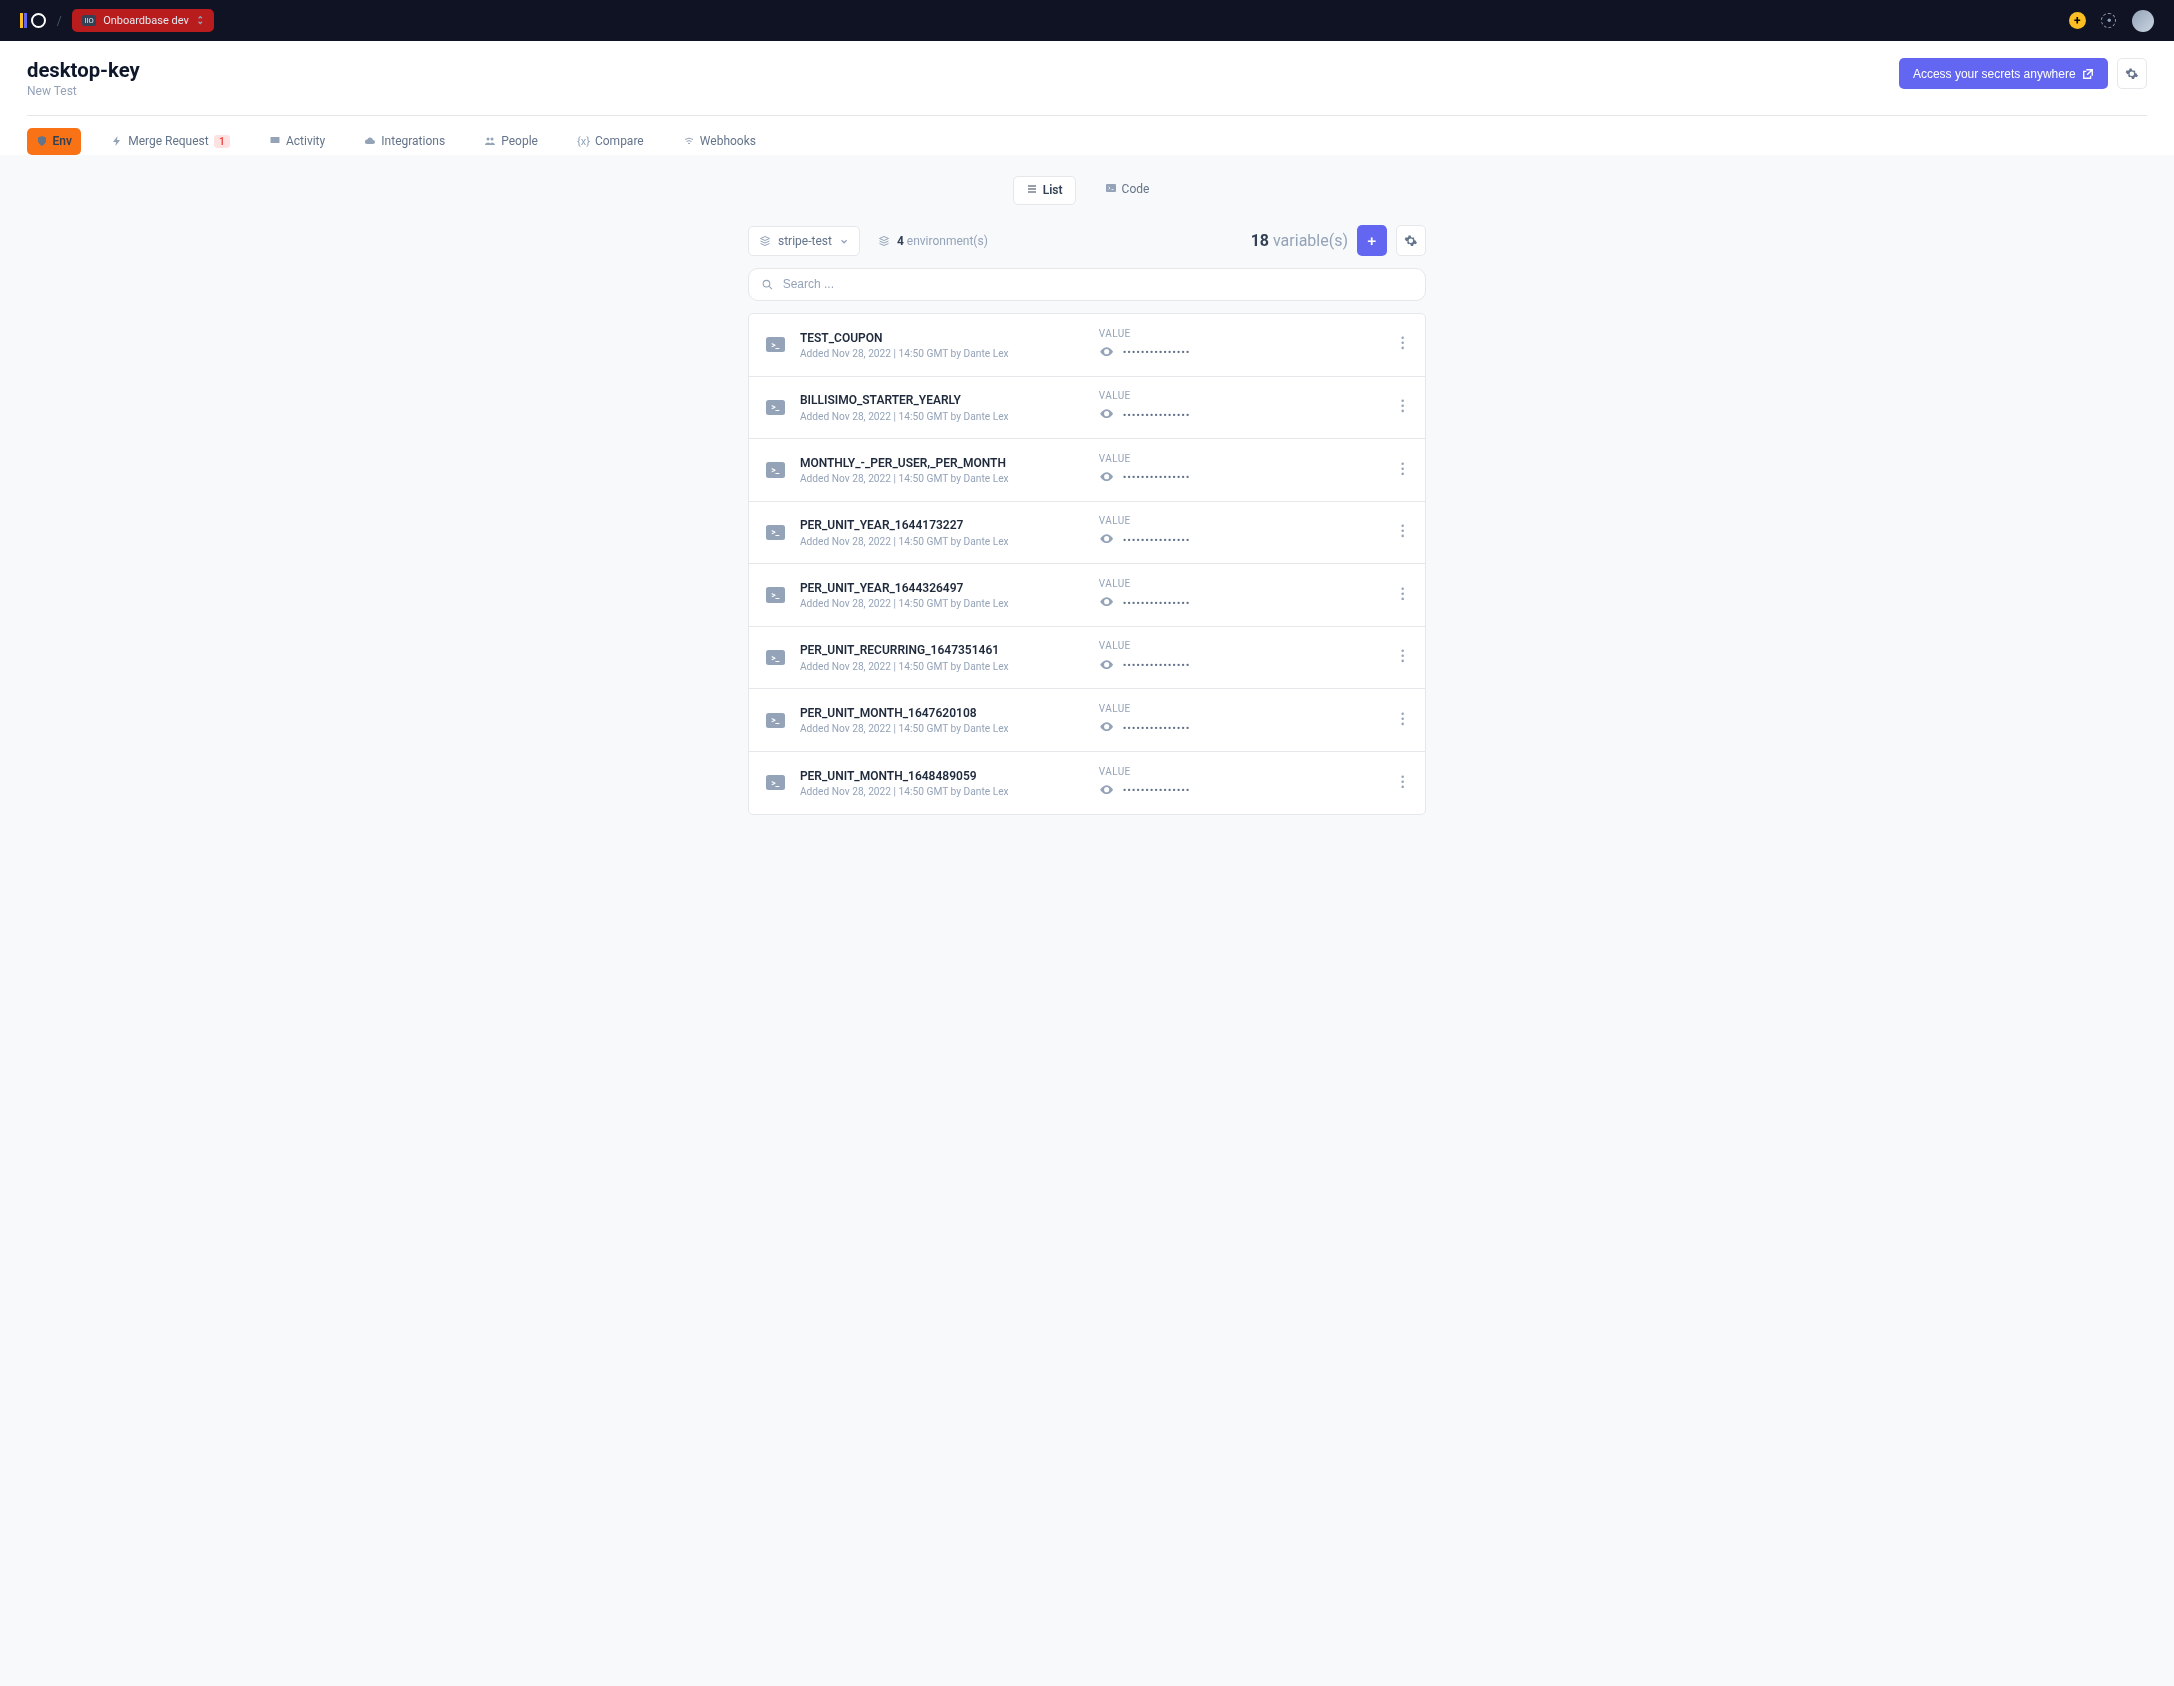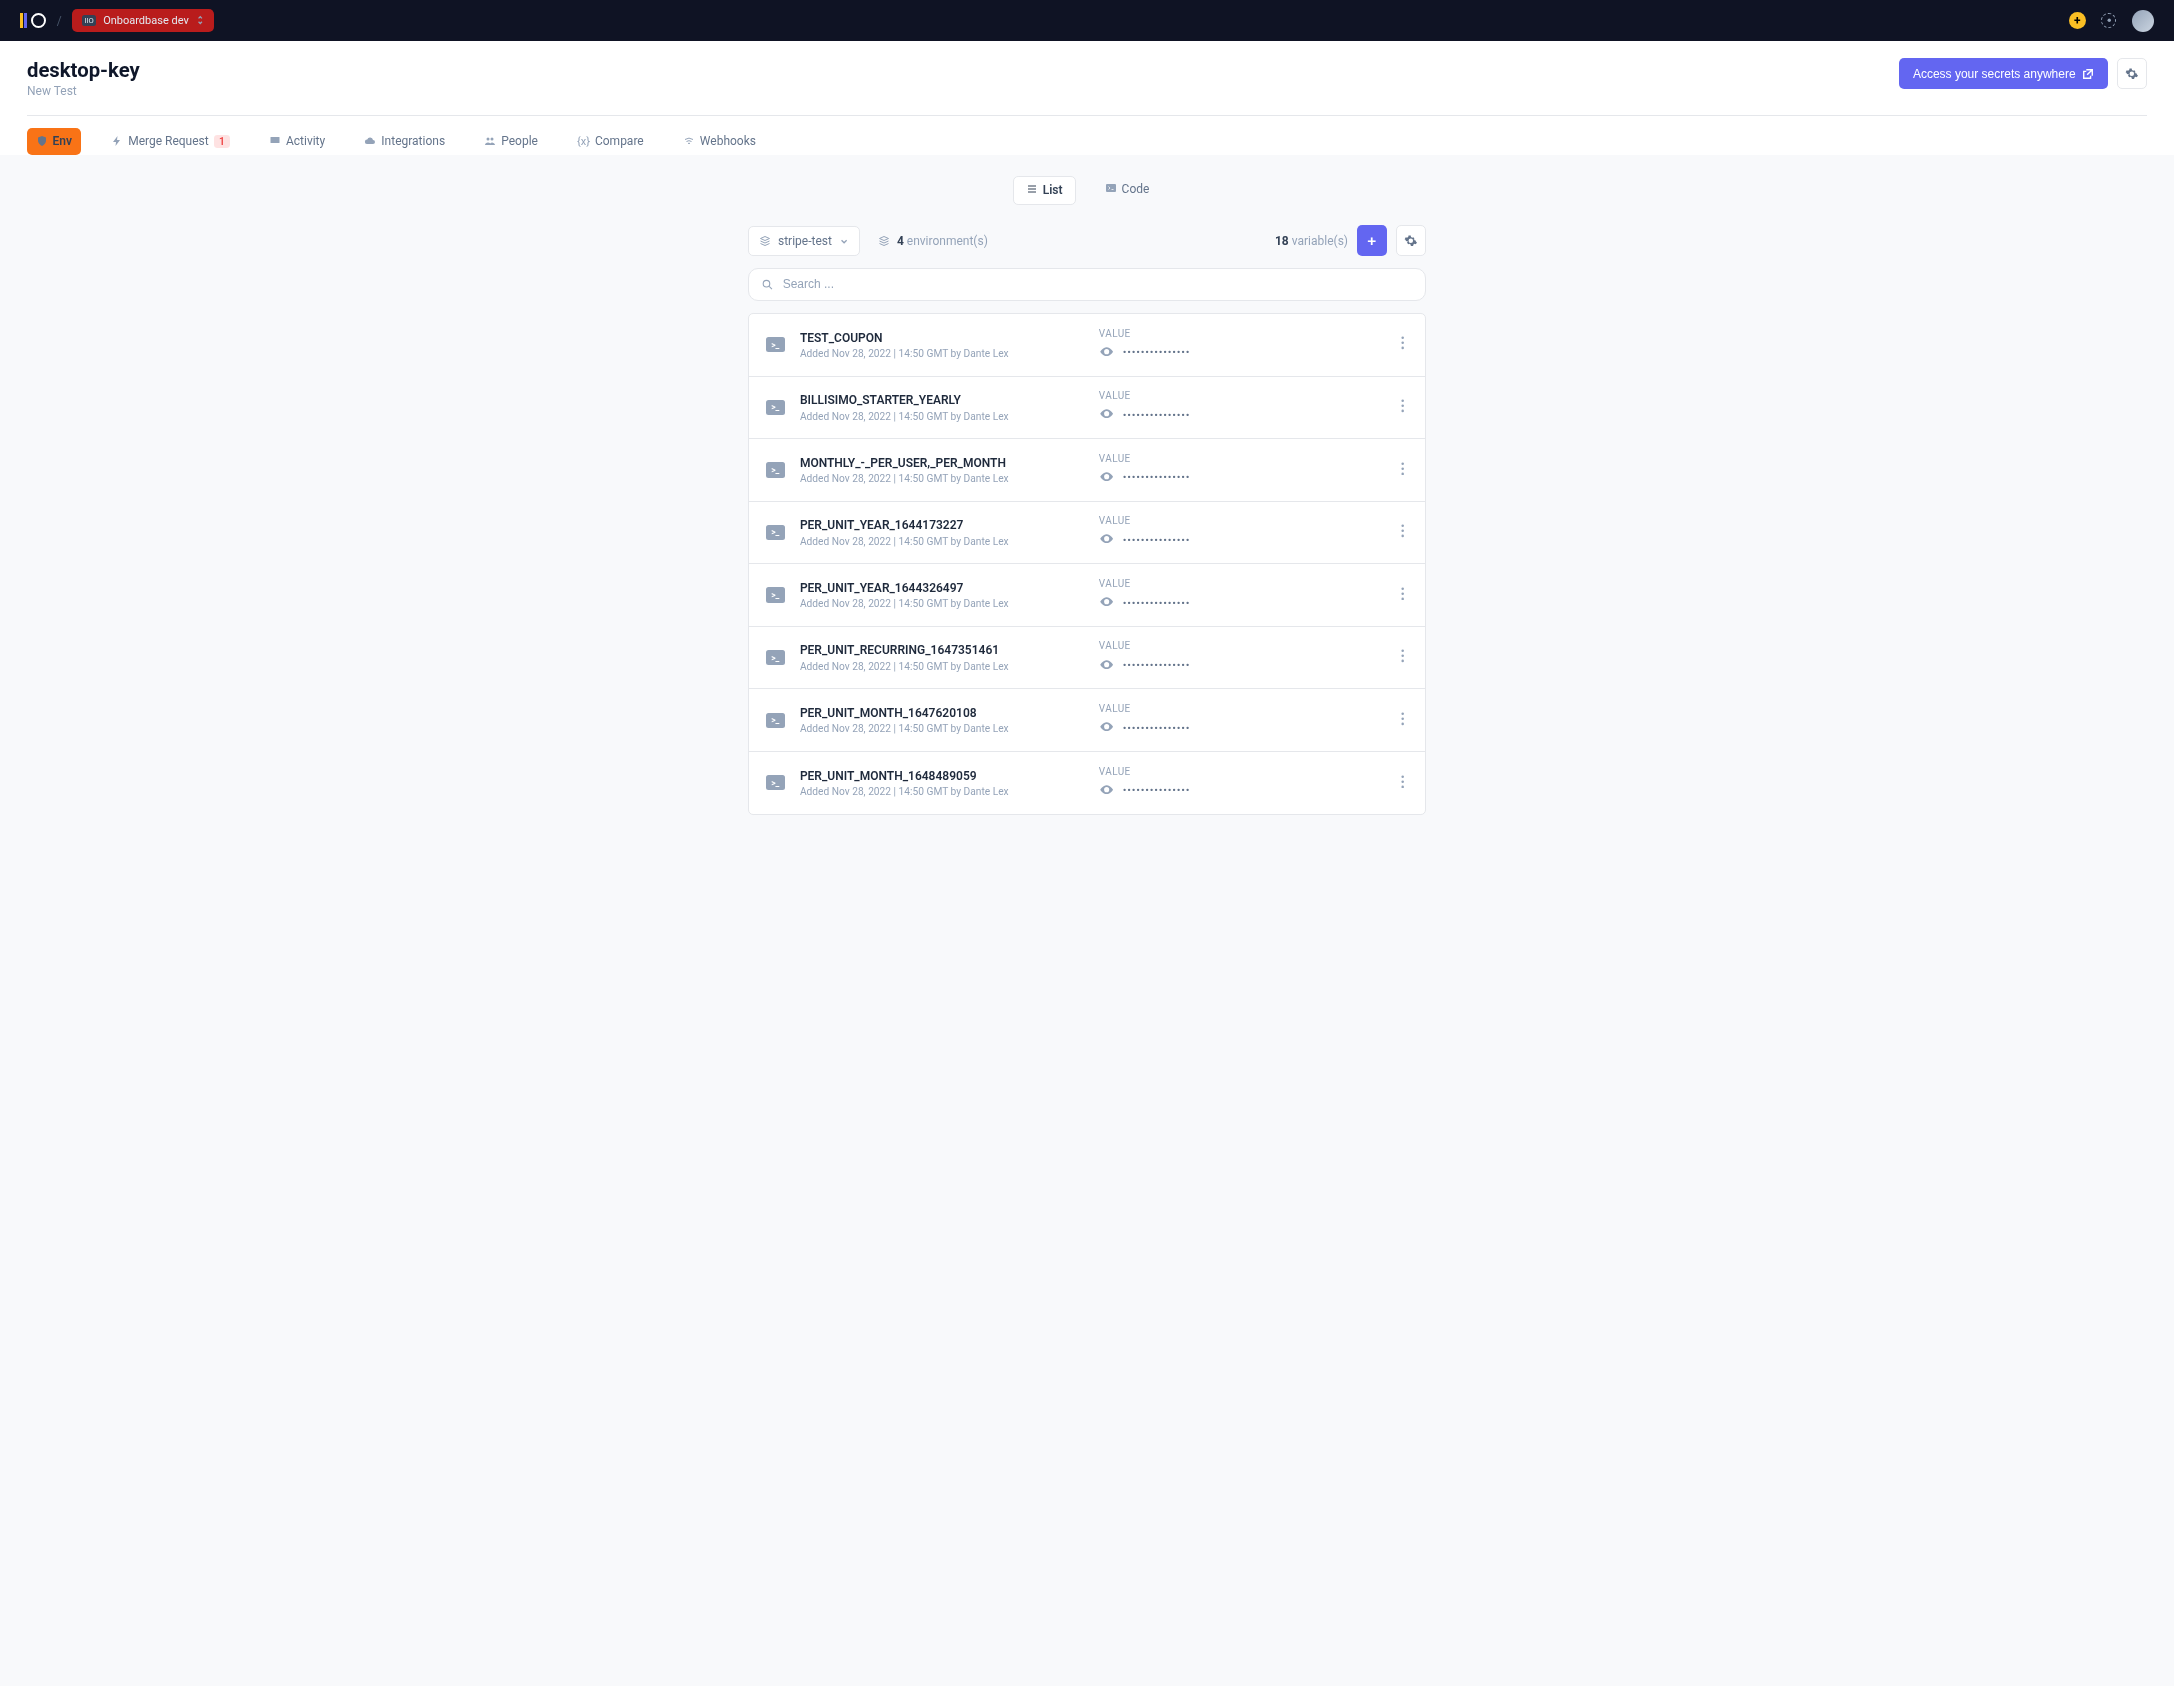--- a/index.html
+++ b/index.html
@@ -35,21 +35,21 @@
 .main { max-width: 678px; margin: 0 auto; padding: 20.3px 0 51px 0; }
 .view-toggle { display: flex; justify-content: center; gap: 17px; margin-bottom: 20.3px; }
 .toggle-item { display: flex; align-items: flex-start; gap: 5.1px; padding: 6.8px 12px; font-size: 12px; color: #64748b; cursor: pointer; border-radius: 5.1px; }
 .toggle-item.active { background: #fff; border: 0.8px solid #e5e7eb; color: #334155; font-weight: 600; }
 .controls { display: flex; justify-content: space-between; align-items: center; margin-bottom: 12px; }
 .controls-left { display: flex; align-items: center; gap: 18px; }
 .env-select { border: 0.8px solid #e5e7eb; background: #fff; border-radius: 5.1px; padding: 6.8px 10.2px; display: flex; align-items: center; gap: 6.8px; font-size: 12px; color: #64748b; cursor: pointer; }
 .env-count { display: flex; align-items: center; gap: 6.8px; font-size: 12px; color: #94a3b8; }
 .env-count b { color: #334155; }
 .controls-right { display: flex; align-items: center; gap: 8.5px; }
-.var-count { font-size: 12px; color: #94a3b8; }
+.var-count { font-size: 16px; color: #94a3b8; }
 .var-count b { color: #334155; }
 .add-btn { background: #6366f1; color: #fff; border: none; border-radius: 5.1px; width: 30.5px; height: 30.5px; font-size: 15.3px; font-weight: 600; cursor: pointer; }
 .search-box { background: #fff; border: 0.8px solid #e5e7eb; border-radius: 10px; padding: 8.5px 12px; display: flex; align-items: center; gap: 8.5px; margin-bottom: 12px; }
 .search-box input { border: none; outline: none; font-size: 12px; width: 100%; color: #334155; }
 .search-box input::placeholder { color: #94a3b8; }
 .list { background: #fff; border: 0.8px solid #e5e7eb; border-radius: 5.1px; }
 .row { display: flex; align-items: center; padding: 13.6px 17px; border-bottom: 0.8px solid #e5e7eb; gap: 15.3px; }
 .row:last-child { border-bottom: none; }
 .row-icon { width: 18.6px; height: 15.3px; background: #94a3b8; border-radius: 2.5px; display: flex; align-items: center; justify-content: center; color: #fff; font-size: 8.5px; font-weight: bold; flex-shrink: 0; }
 .row-left { flex: 1; min-width: 0; }

